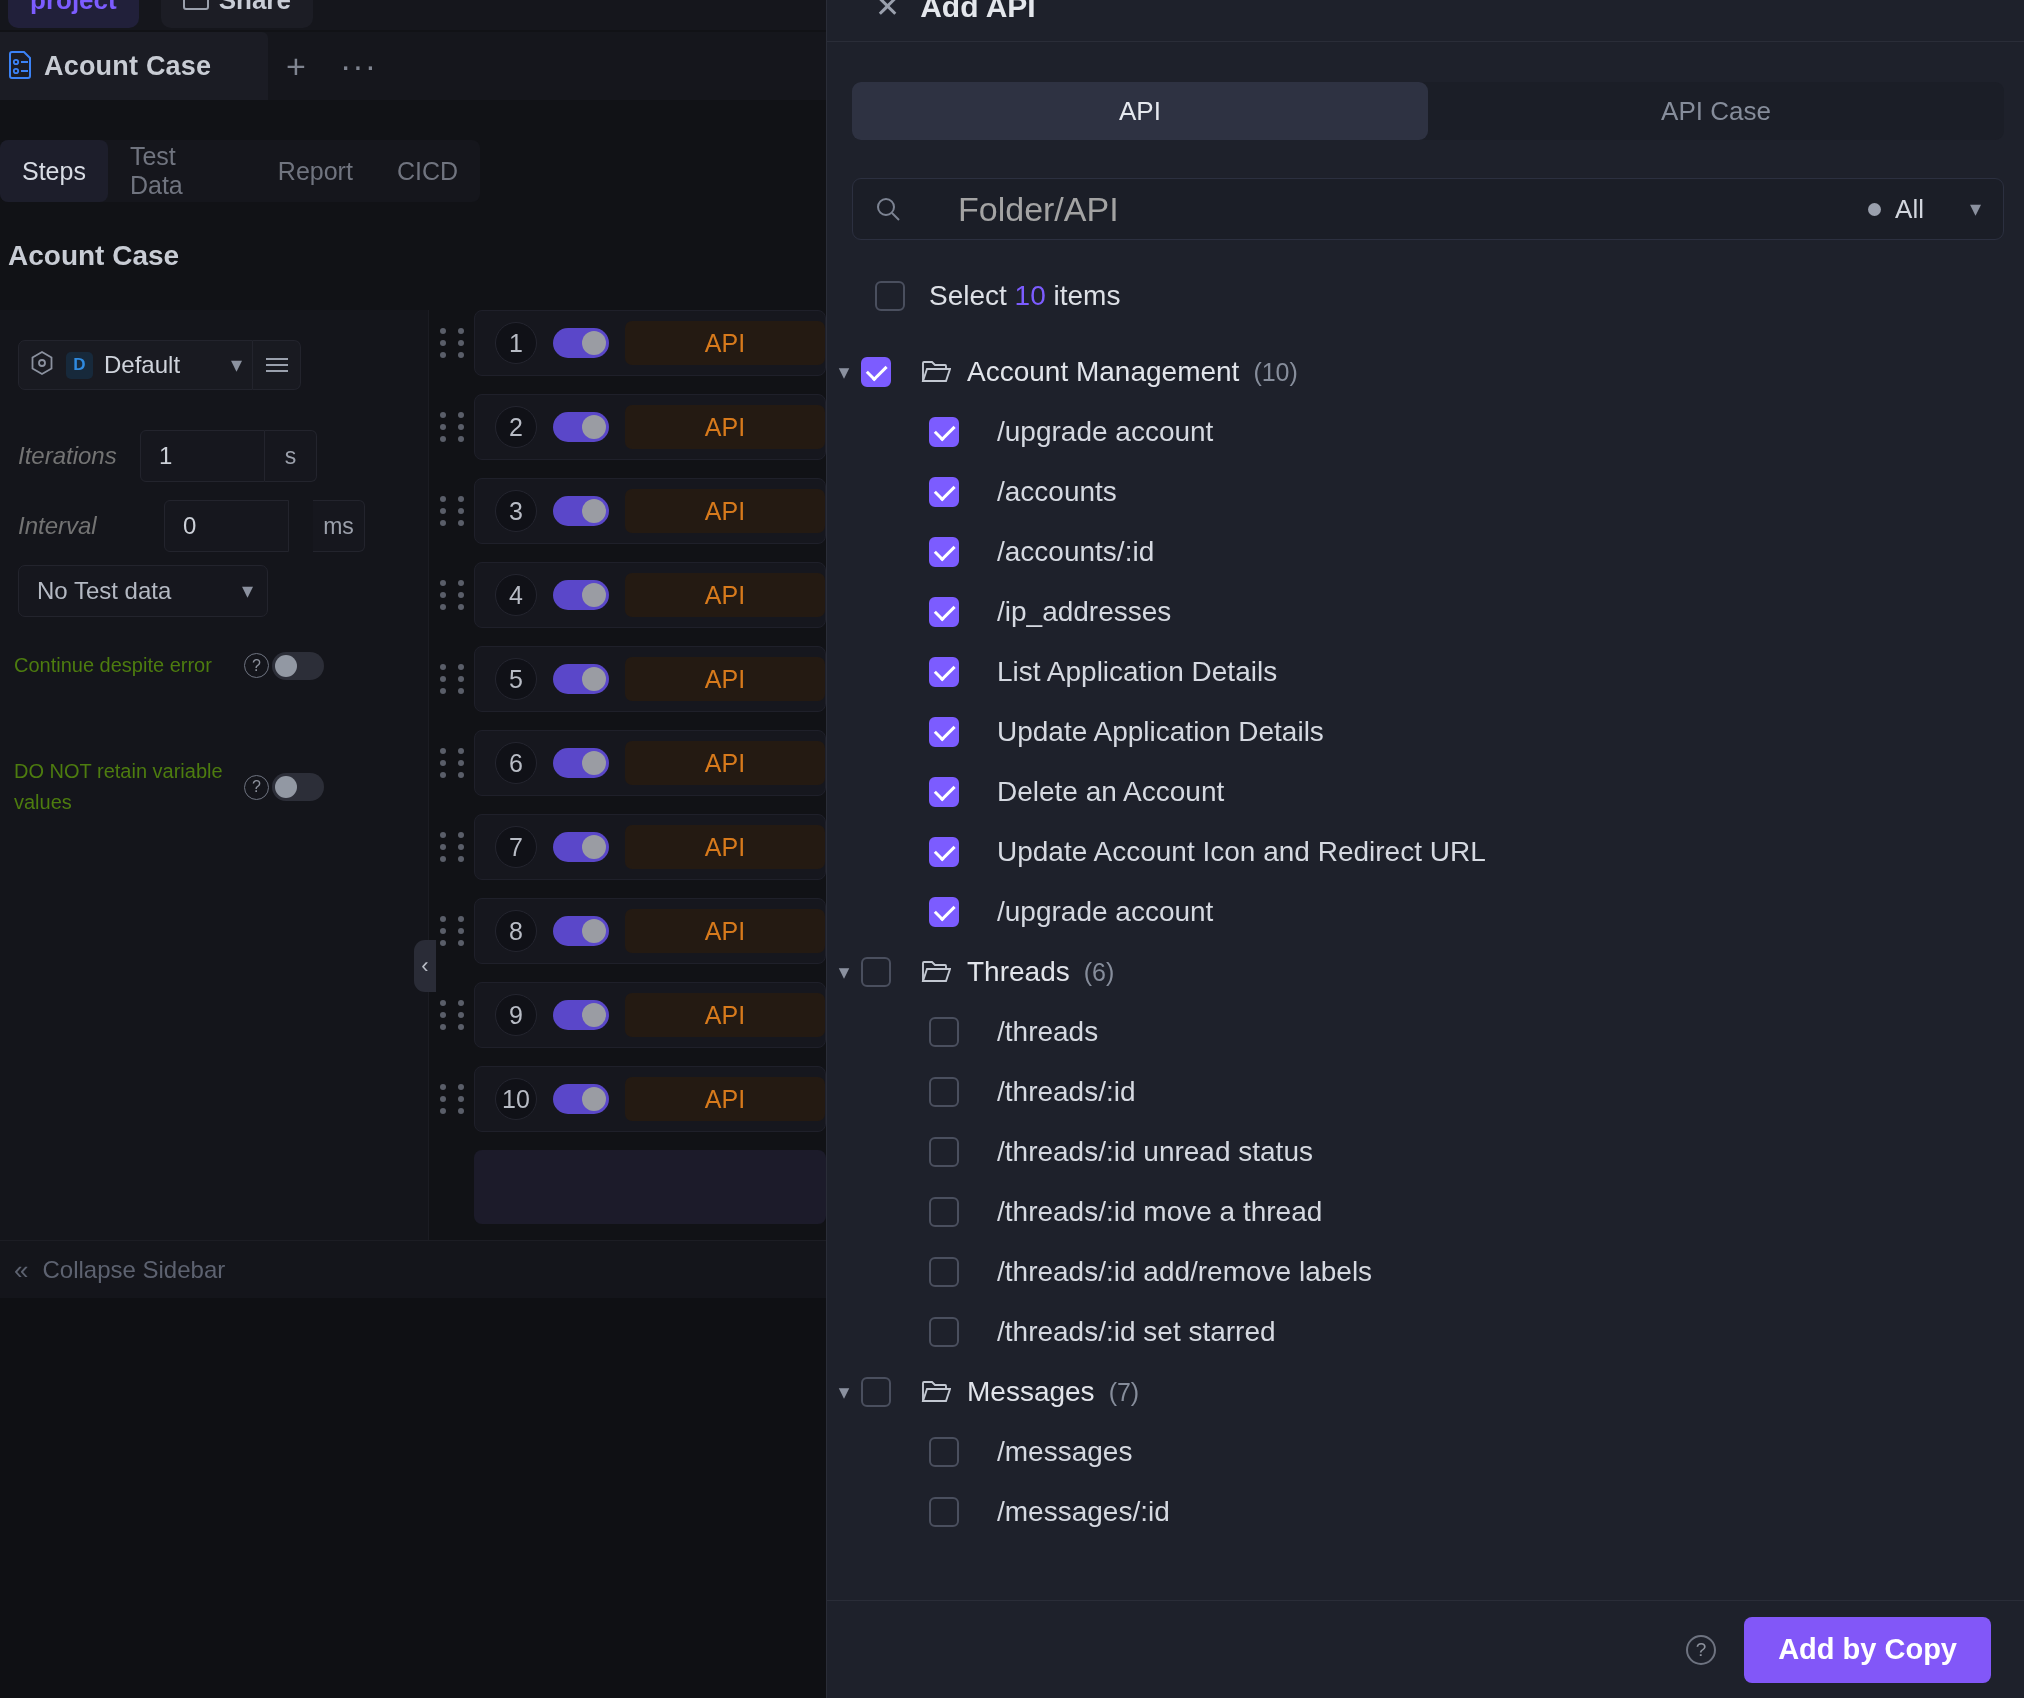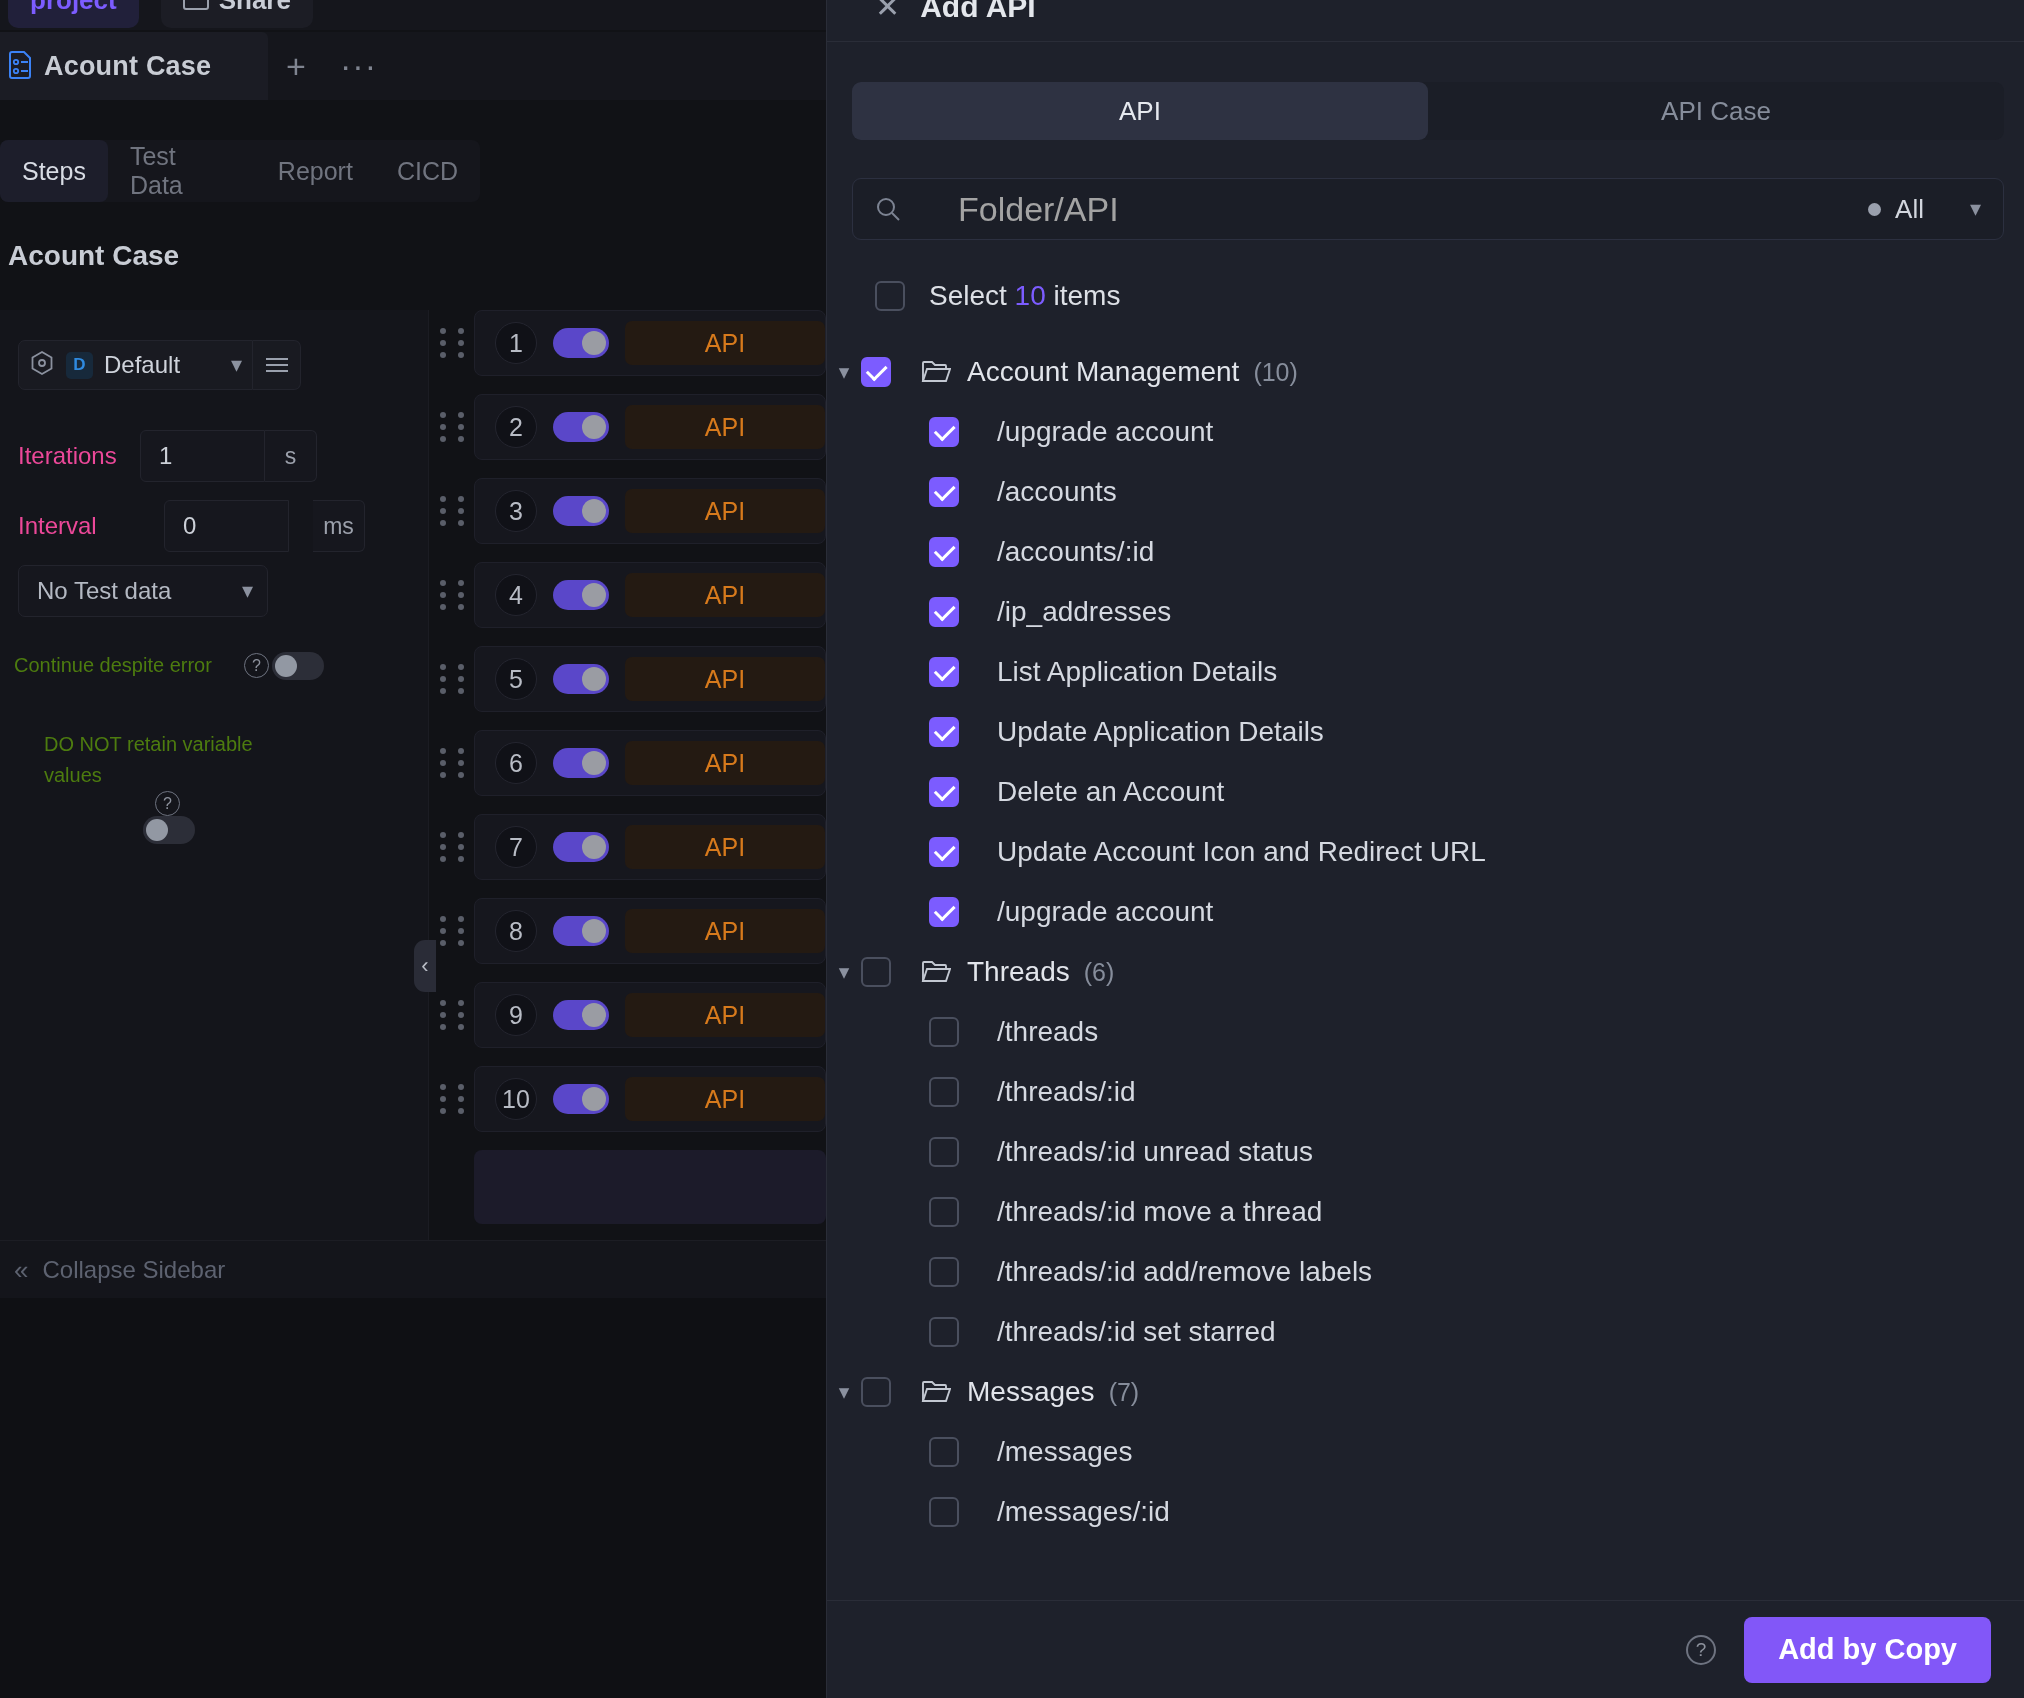--- a/index.html
+++ b/index.html
@@ -92,21 +92,21 @@
     border-radius: 0 7px 7px 0; display: flex; align-items: center; justify-content: center;
   }
   .env-badge {
     width: 27px; height: 27px; border-radius: 5px; background: #17293b;
     color: #2f8ae0; font-size: 17px; font-weight: 700;
     display: flex; align-items: center; justify-content: center;
   }
   .env-name { font-size: 24px; color: #cfd3db; flex: 1; }
 
   .fld-row { position: absolute; display: flex; align-items: center; height: 52px; }
-  .fld-label { font-size: 24px; color: #ec4899; }
+  .fld-label { font-size: 24px; color: #737373; font-style: italic; }
   .fld-input {
     background: #16171e; border: 1px solid #23242d; border-radius: 6px 0 0 6px;
     height: 52px; display: flex; align-items: center; padding-left: 18px;
     font-size: 24px; color: #ccd0d8;
   }
   .fld-unit {
     background: #16171e; border: 1px solid #23242d; border-left: none;
     border-radius: 0 6px 6px 0; height: 52px; width: 52px;
     display: flex; align-items: center; justify-content: center;
     font-size: 23px; color: #9ba0ab;
@@ -363,21 +363,21 @@
         <span>No Test data</span>
         <span class="chev">▾</span>
       </div>
 
       <div class="sw-row" style="top:340px; left:14px; width:310px;">
         <span class="sw-label">Continue despite error</span>
         <span class="qmark">?</span>
         <span class="toggle-off"></span>
       </div>
 
-      <div class="sw-row" style="top:419px; left:14px; width:310px;flex-direction:column;">
+      <div class="sw-row" style="top:446px; left:14px; width:310px;">
         <span class="sw-label">DO NOT retain variable values</span>
         <span class="qmark">?</span>
         <span class="toggle-off"></span>
       </div>
     </div>
 
     <div class="vdiv"></div>
     <div class="collapse-handle">‹</div>
 
     <div class="steps-area" id="steps-list">

